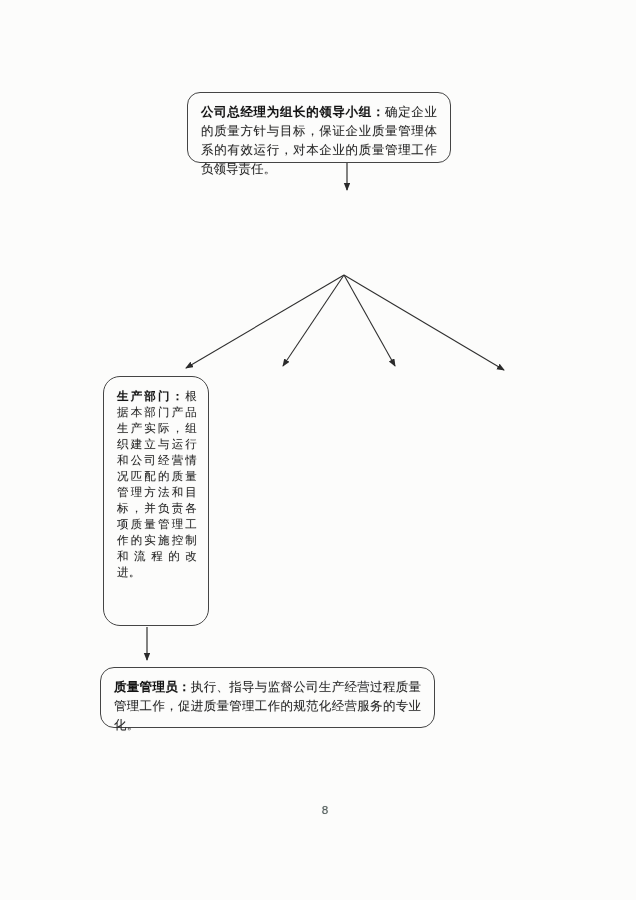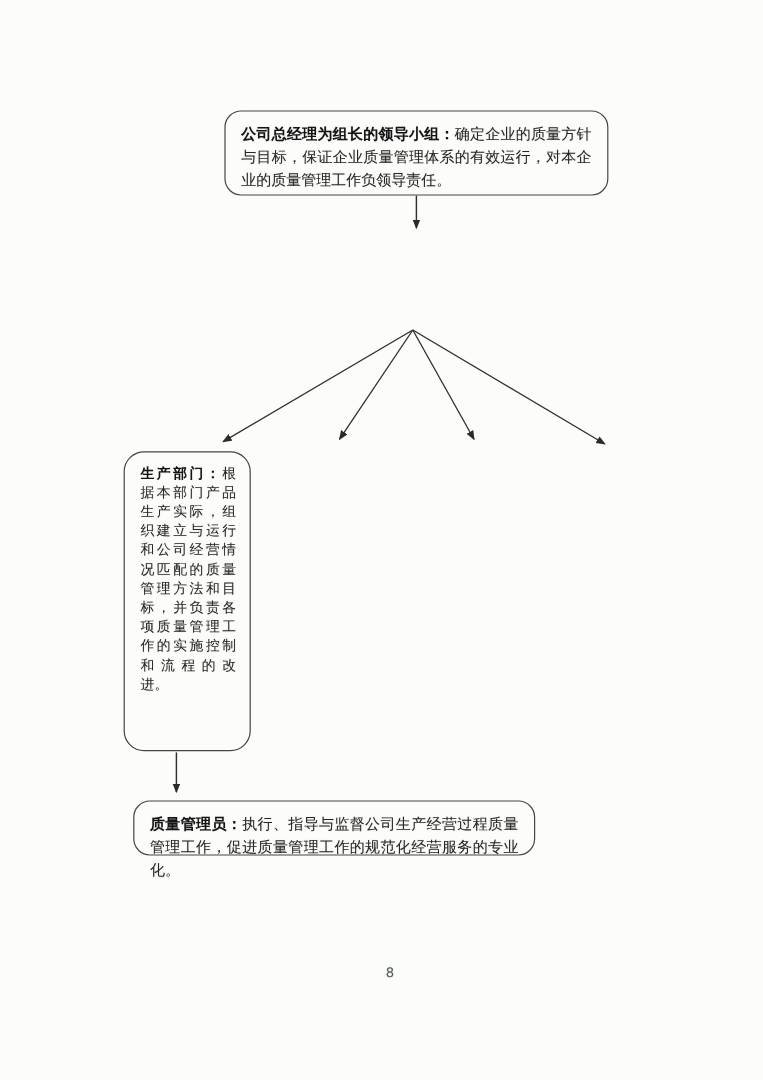--- a/index.html
+++ b/index.html
@@ -19,36 +19,36 @@
     border:1px solid #454545;
     border-radius:14px;
     background:transparent;
     font-size:12.5px;
     line-height:19px;
     padding:9px 13px;
     text-align:justify;
     text-shadow:0 0 1px rgba(70,70,70,.25);
   }
   .box .lbl{font-weight:bold;color:#141414;}
-  .wide{left:187px;width:320px;}
+  .wide{left:187px;width:264px;border-radius:13px;}
   .box-gm{top:92px;height:71px;}
   .box-qd{top:197px;height:77px;}
   .dept{
     top:376px;height:250px;
     border-radius:17px;
     font-size:11.5px;
     line-height:16px;
     padding:11px 11px 10px 13px;
     letter-spacing:.2px;
   }
-  .dept-a{left:103px;width:106px;font-family:Liberation Mono, monospace;}
+  .dept-a{left:103px;width:106px;}
   .dept-b{left:227px;width:103px;}
   .dept-c{left:350px;width:99px;}
   .dept-d{left:469px;width:103px;}
-  .box-qm{left:100px;top:667px;width:335px;height:46px;margin-left:11px;}
+  .box-qm{left:100px;top:667px;width:335px;height:61px;}
   .page-number{
     position:absolute;left:0;top:804px;width:650px;
     text-align:center;font-size:11px;color:#55605e;
     text-shadow:0 0 1px rgba(90,100,98,.4);
   }
 </style>
 </head>
 <body>
 
 <div class="page">

